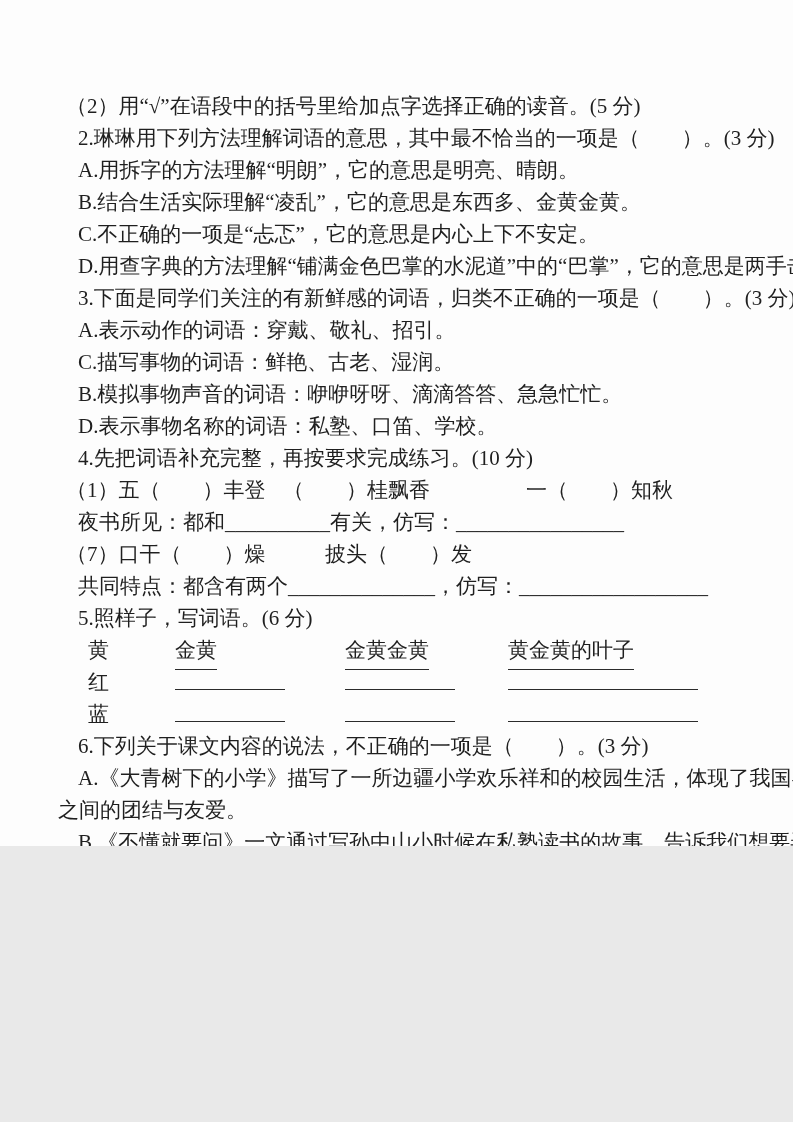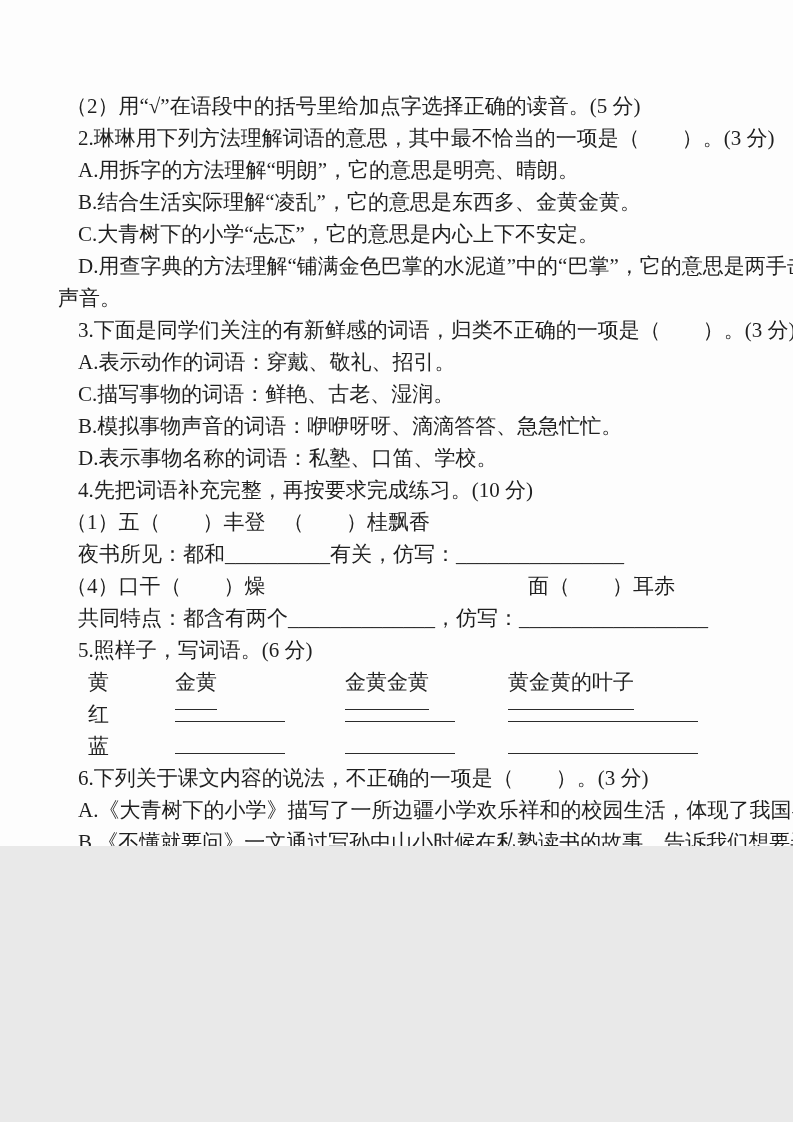--- a/index.html
+++ b/index.html
@@ -11,57 +11,57 @@
     color:#1f1f1f;
     font-family:"Liberation Serif","DejaVu Serif",serif;
     font-size:21px;
     overflow:hidden;
   }
   .content{position:absolute;left:58px;top:90px;width:678px;}
   .line{position:relative;height:32px;line-height:32px;white-space:nowrap;}
   .ind{padding-left:20px;}     
   .ind-p{padding-left:8px;}    
   .pos{position:absolute;top:0;white-space:nowrap;text-align:center;}
-  .u{border-bottom:1.5px solid #2b2b2b;padding-bottom:11px;}
+  .u{border-bottom:1.5px solid #2b2b2b;padding-bottom:3px;}
   .blank{display:inline-block;border-bottom:1.5px solid #2b2b2b;height:23px;vertical-align:baseline;}
   .footer{
     position:absolute;left:0;top:1032px;width:100%;
     text-align:center;font-size:15px;letter-spacing:5px;color:#000000;
   }
 </style>
 </head>
 <body>
 
 <div class="page">
   <div class="content">
 
     <div class="line ind-p">（2）用“√”在语段中的括号里给加点字选择正确的读音。(5 分)</div>
 
     <div class="line ind">2.琳琳用下列方法理解词语的意思，其中最不恰当的一项是（　　）。(3 分)</div>
     <div class="line ind">A.用拆字的方法理解“明朗”，它的意思是明亮、晴朗。</div>
     <div class="line ind">B.结合生活实际理解“凌乱”，它的意思是东西多、金黄金黄。</div>
-    <div class="line ind">C.大青树下的小学“忐忑”，它的意思是内心上下不安定。</div>
+    <div class="line ind">C.不正确的一项是“忐忑”，它的意思是内心上下不安定。</div>
     <div class="line ind">D.用查字典的方法理解“铺满金色巴掌的水泥道”中的“巴掌”，它的意思是两手击打的</div>
-    <div class="line">声音。</div>
 
     <div class="line ind">3.下面是同学们关注的有新鲜感的词语，归类不正确的一项是（　　）。(3 分)</div>
     <div class="line ind">A.表示动作的词语：穿戴、敬礼、招引。</div>
     <div class="line ind">C.描写事物的词语：鲜艳、古老、湿润。</div>
     <div class="line ind">B.模拟事物声音的词语：咿咿呀呀、滴滴答答、急急忙忙。</div>
     <div class="line ind">D.表示事物名称的词语：私塾、口笛、学校。</div>
 
     <div class="line ind">4.先把词语补充完整，再按要求完成练习。(10 分)</div>
     <div class="line">
       <span class="pos" style="left:8px">（1）五（　　）丰登</span>
       <span class="pos" style="left:225px">（　　）桂飘香</span>
+      <span class="pos" style="left:468px">一（　　）知秋</span>
     </div>
     <div class="line ind">夜书所见：都和__________有关，仿写：________________</div>
     <div class="line">
-      <span class="pos" style="left:8px">（4）口干（　　）燥</span>
-      <span class="pos" style="left:470px">面（　　）耳赤</span>
+      <span class="pos" style="left:8px">（7）口干（　　）燥</span>
+      <span class="pos" style="left:267px">披头（　　）发</span>
     </div>
     <div class="line ind">共同特点：都含有两个______________，仿写：__________________</div>
 
     <div class="line ind">5.照样子，写词语。(6 分)</div>
     <div class="line">
       <span class="pos" style="left:30px">黄</span>
       <span class="pos u" style="left:117px">金黄</span>
       <span class="pos u" style="left:287px">金黄金黄</span>
       <span class="pos u" style="left:450px">黄金黄的叶子</span>
     </div>
@@ -73,20 +73,21 @@
     </div>
     <div class="line">
       <span class="pos" style="left:30px">蓝</span>
       <span class="pos blank" style="left:117px;width:110px"></span>
       <span class="pos blank" style="left:287px;width:110px"></span>
       <span class="pos blank" style="left:450px;width:190px"></span>
     </div>
 
     <div class="line ind">6.下列关于课文内容的说法，不正确的一项是（　　）。(3 分)</div>
     <div class="line ind">A.《大青树下的小学》描写了一所边疆小学欢乐祥和的校园生活，体现了我国各民族儿童</div>
+    <div class="line">之间的团结与友爱。</div>
     <div class="line ind">B.《不懂就要问》一文通过写孙中山小时候在私塾读书的故事，告诉我们想要弄清楚道理</div>
     <div class="line">就得挨打。</div>
     <div class="line ind">C.《夜书所见》通过对秋风、梧桐叶、篱笆下的灯火等景物的描写，抒发了诗人思乡的情</div>
     <div class="line">感。</div>
     <div class="line ind">D.《秋天的雨》这篇课文作者从秋天的色彩、丰收的景象、动植物过冬的情景三个方面写</div>
 
   </div>
 
   <div class="footer">第 2 页 共 8 页</div>
 </div>

